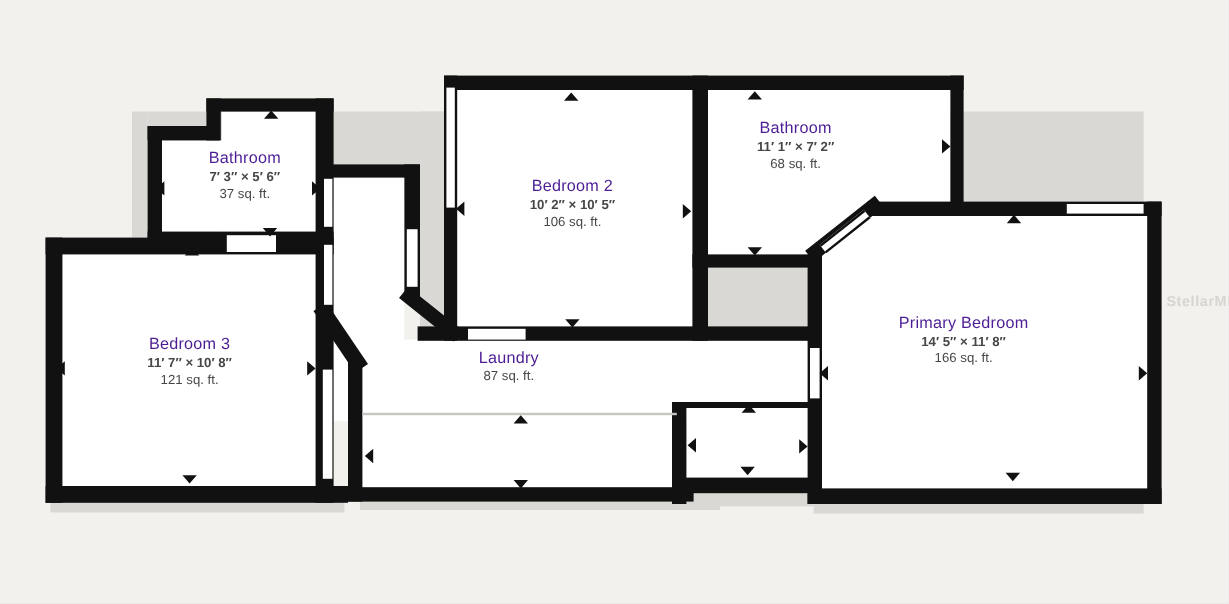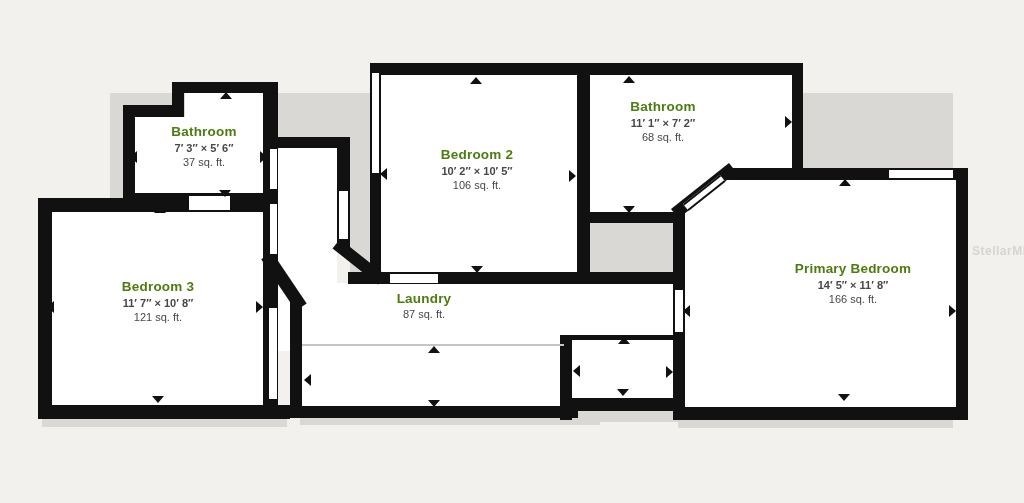--- a/index.html
+++ b/index.html
@@ -14,21 +14,21 @@
   .door-gap{background:#ffffff;}
   .window{background:#ffffff;}
   .diag-door{background:#ffffff;border-top:2px solid #111;border-bottom:2px solid #111;transform-origin:0 0;}
   .divider{background:#c6c5c2;}
   .arrow{width:0;height:0;border:6px solid transparent;position:absolute;}
   .arrow.up{border-bottom:7px solid #111;border-top:none;}
   .arrow.down{border-top:7px solid #111;border-bottom:none;}
   .arrow.left{border-right:7px solid #111;border-left:none;}
   .arrow.right{border-left:7px solid #111;border-right:none;}
   .lbl{position:absolute;transform:translate(-50%,-50%);white-space:nowrap;text-align:center;}
-  .lbl .name{font-size:13.5px;font-weight:bold;color:#4d7c0f;letter-spacing:.2px;}
+  .lbl .name{font-size:13.5px;font-weight:normal;color:#4c1d95;letter-spacing:.2px;}
   .lbl .dims{font-size:11px;color:#474747;margin-top:3px;font-weight:bold;}
   .lbl .area{font-size:11px;color:#474747;margin-top:2px;}
   #watermark{position:absolute;left:972px;top:244px;font-size:12px;font-weight:bold;
              color:#d7d5d1;letter-spacing:.5px;}
 </style>
 </head>
 <body>
 
 <div id="stage">
   <div id="layers">
@@ -137,21 +137,21 @@
     <div class="dims">10′ 2″ × 10′ 5″</div>
     <div class="area">106 sq. ft.</div>
   </div>
 
   <div class="lbl" style="left:663px;top:121px">
     <div class="name">Bathroom</div>
     <div class="dims">11′ 1″ × 7′ 2″</div>
     <div class="area">68 sq. ft.</div>
   </div>
 
-  <div class="lbl" style="left:853px;top:283px">
+  <div class="lbl" style="left:803px;top:283px">
     <div class="name">Primary Bedroom</div>
     <div class="dims">14′ 5″ × 11′ 8″</div>
     <div class="area">166 sq. ft.</div>
   </div>
 
   <div class="lbl" style="left:424px;top:305px">
     <div class="name">Laundry</div>
     <div class="area">87 sq. ft.</div>
   </div>
 

